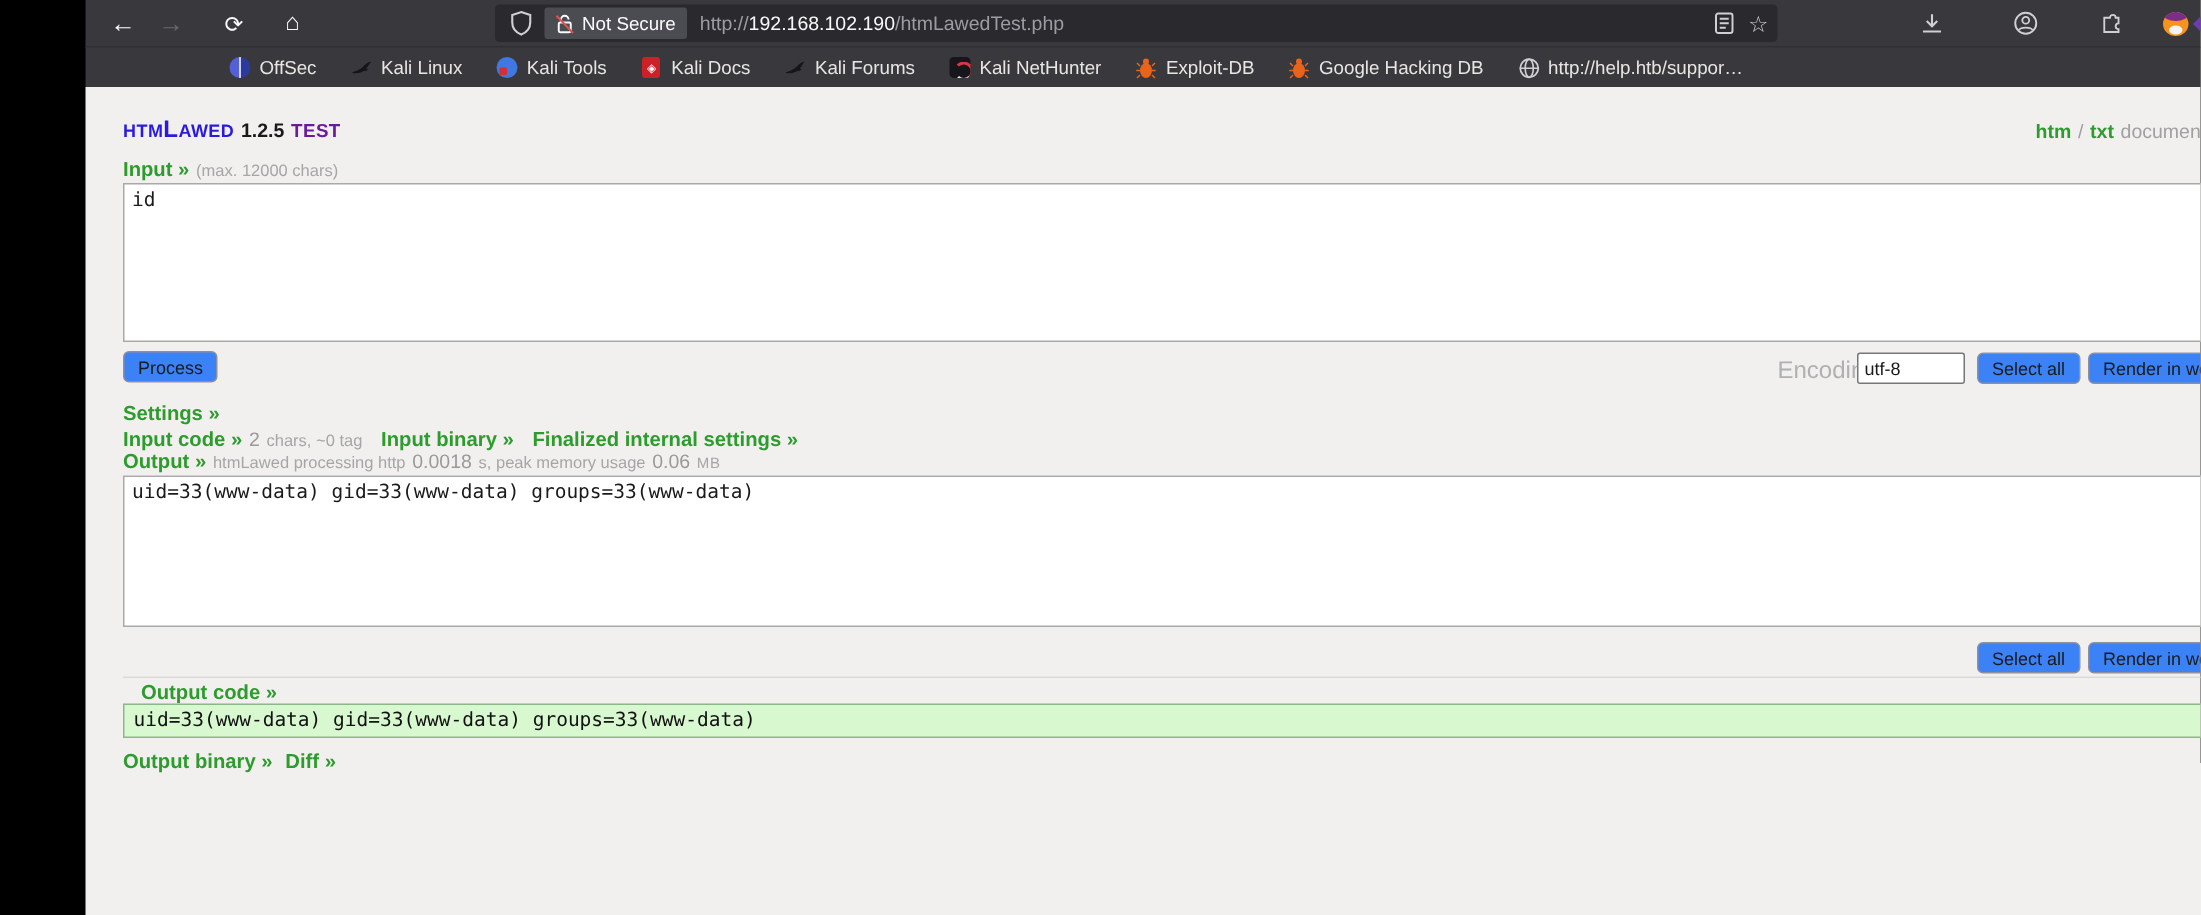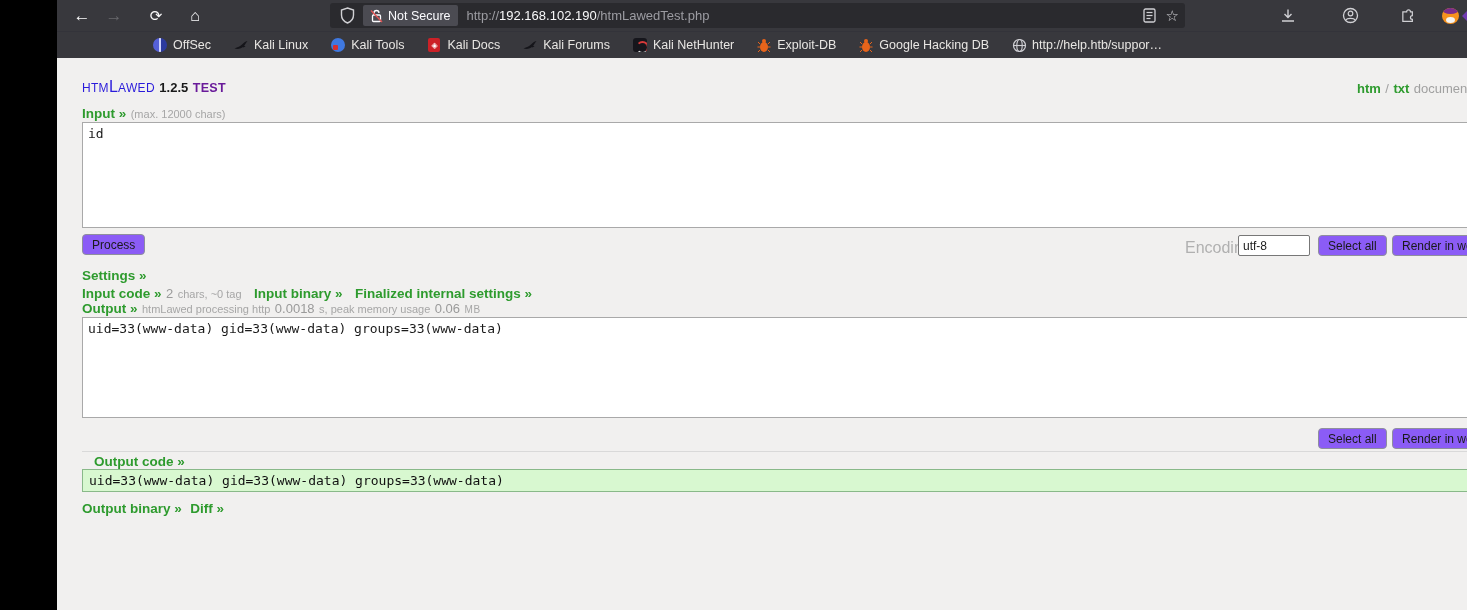--- a/index.html
+++ b/index.html
@@ -52,37 +52,37 @@
   .ic-nh { width:14px; height:14px; border-radius:3px; background:#16161c; position:relative; overflow:hidden; }
   .ic-nh::after { content:""; position:absolute; left:3px; top:3px; width:9px; height:9px;
                   border:2px solid #d63a3a; border-radius:50%; border-left-color:transparent;
                   border-bottom-color:#eee; }
 
   
   .page { position:absolute; left:0; top:58px; width:1410px; height:552px; background:#f1f0ef; }
   .content { position:relative; margin-left:25px; width:1460px; height:100%; }
   .abs { position:absolute; white-space:nowrap; }
 
-  .brand { font-weight:normal; color:#2a1bdb; font-size:12px; letter-spacing:0.3px; }
+  .brand { font-weight:bold; color:#2a1bdb; font-size:12px; letter-spacing:0.3px; }
   .brand .bigL { font-size:16px; }
   .ver { font-weight:bold; color:#1a1a1a; font-size:13px; }
   .test { font-weight:bold; color:#6a1b9a; font-size:12.5px; letter-spacing:0.3px; }
 
   .glink { color:#2e9b2e; font-weight:bold; font-size:13.5px; text-decoration:none; cursor:pointer; }
   .gray-sm { color:#a6a6a6; font-size:11px; }
   .gray-num { color:#9a9a9a; font-size:13px; }
 
   textarea.box {
     font-family:"DejaVu Sans Mono", monospace; font-size:13px; color:#1a1a1a;
     background:#fff; border:1px solid #a9a9a9; padding:2px 5px; resize:none;
     width:1458px; display:block; outline:none; line-height:1.35;
   }
   .btn {
     font-family:"Liberation Sans", sans-serif; font-size:12px; color:#1a1a1a;
-    background:#8b5cf6; border:1px solid #8f8f9d; border-radius:4px;
+    background:#3b82f6; border:1px solid #8f8f9d; border-radius:4px;
     padding:2px 9px; height:21px; white-space:nowrap;
   }
   .enc-input {
     font-family:"Liberation Sans", sans-serif; font-size:12px; color:#1a1a1a;
     width:72px; height:21px; border:1px solid #777; background:#fff; padding:1px 4px; border-radius:2px;
   }
   .hline { position:absolute; height:1px; background:#d9d9d9; width:1458px; }
 
   .codeblock {
     position:absolute; width:1452px; background:#d8f8d0; border:1px solid #89b989;

